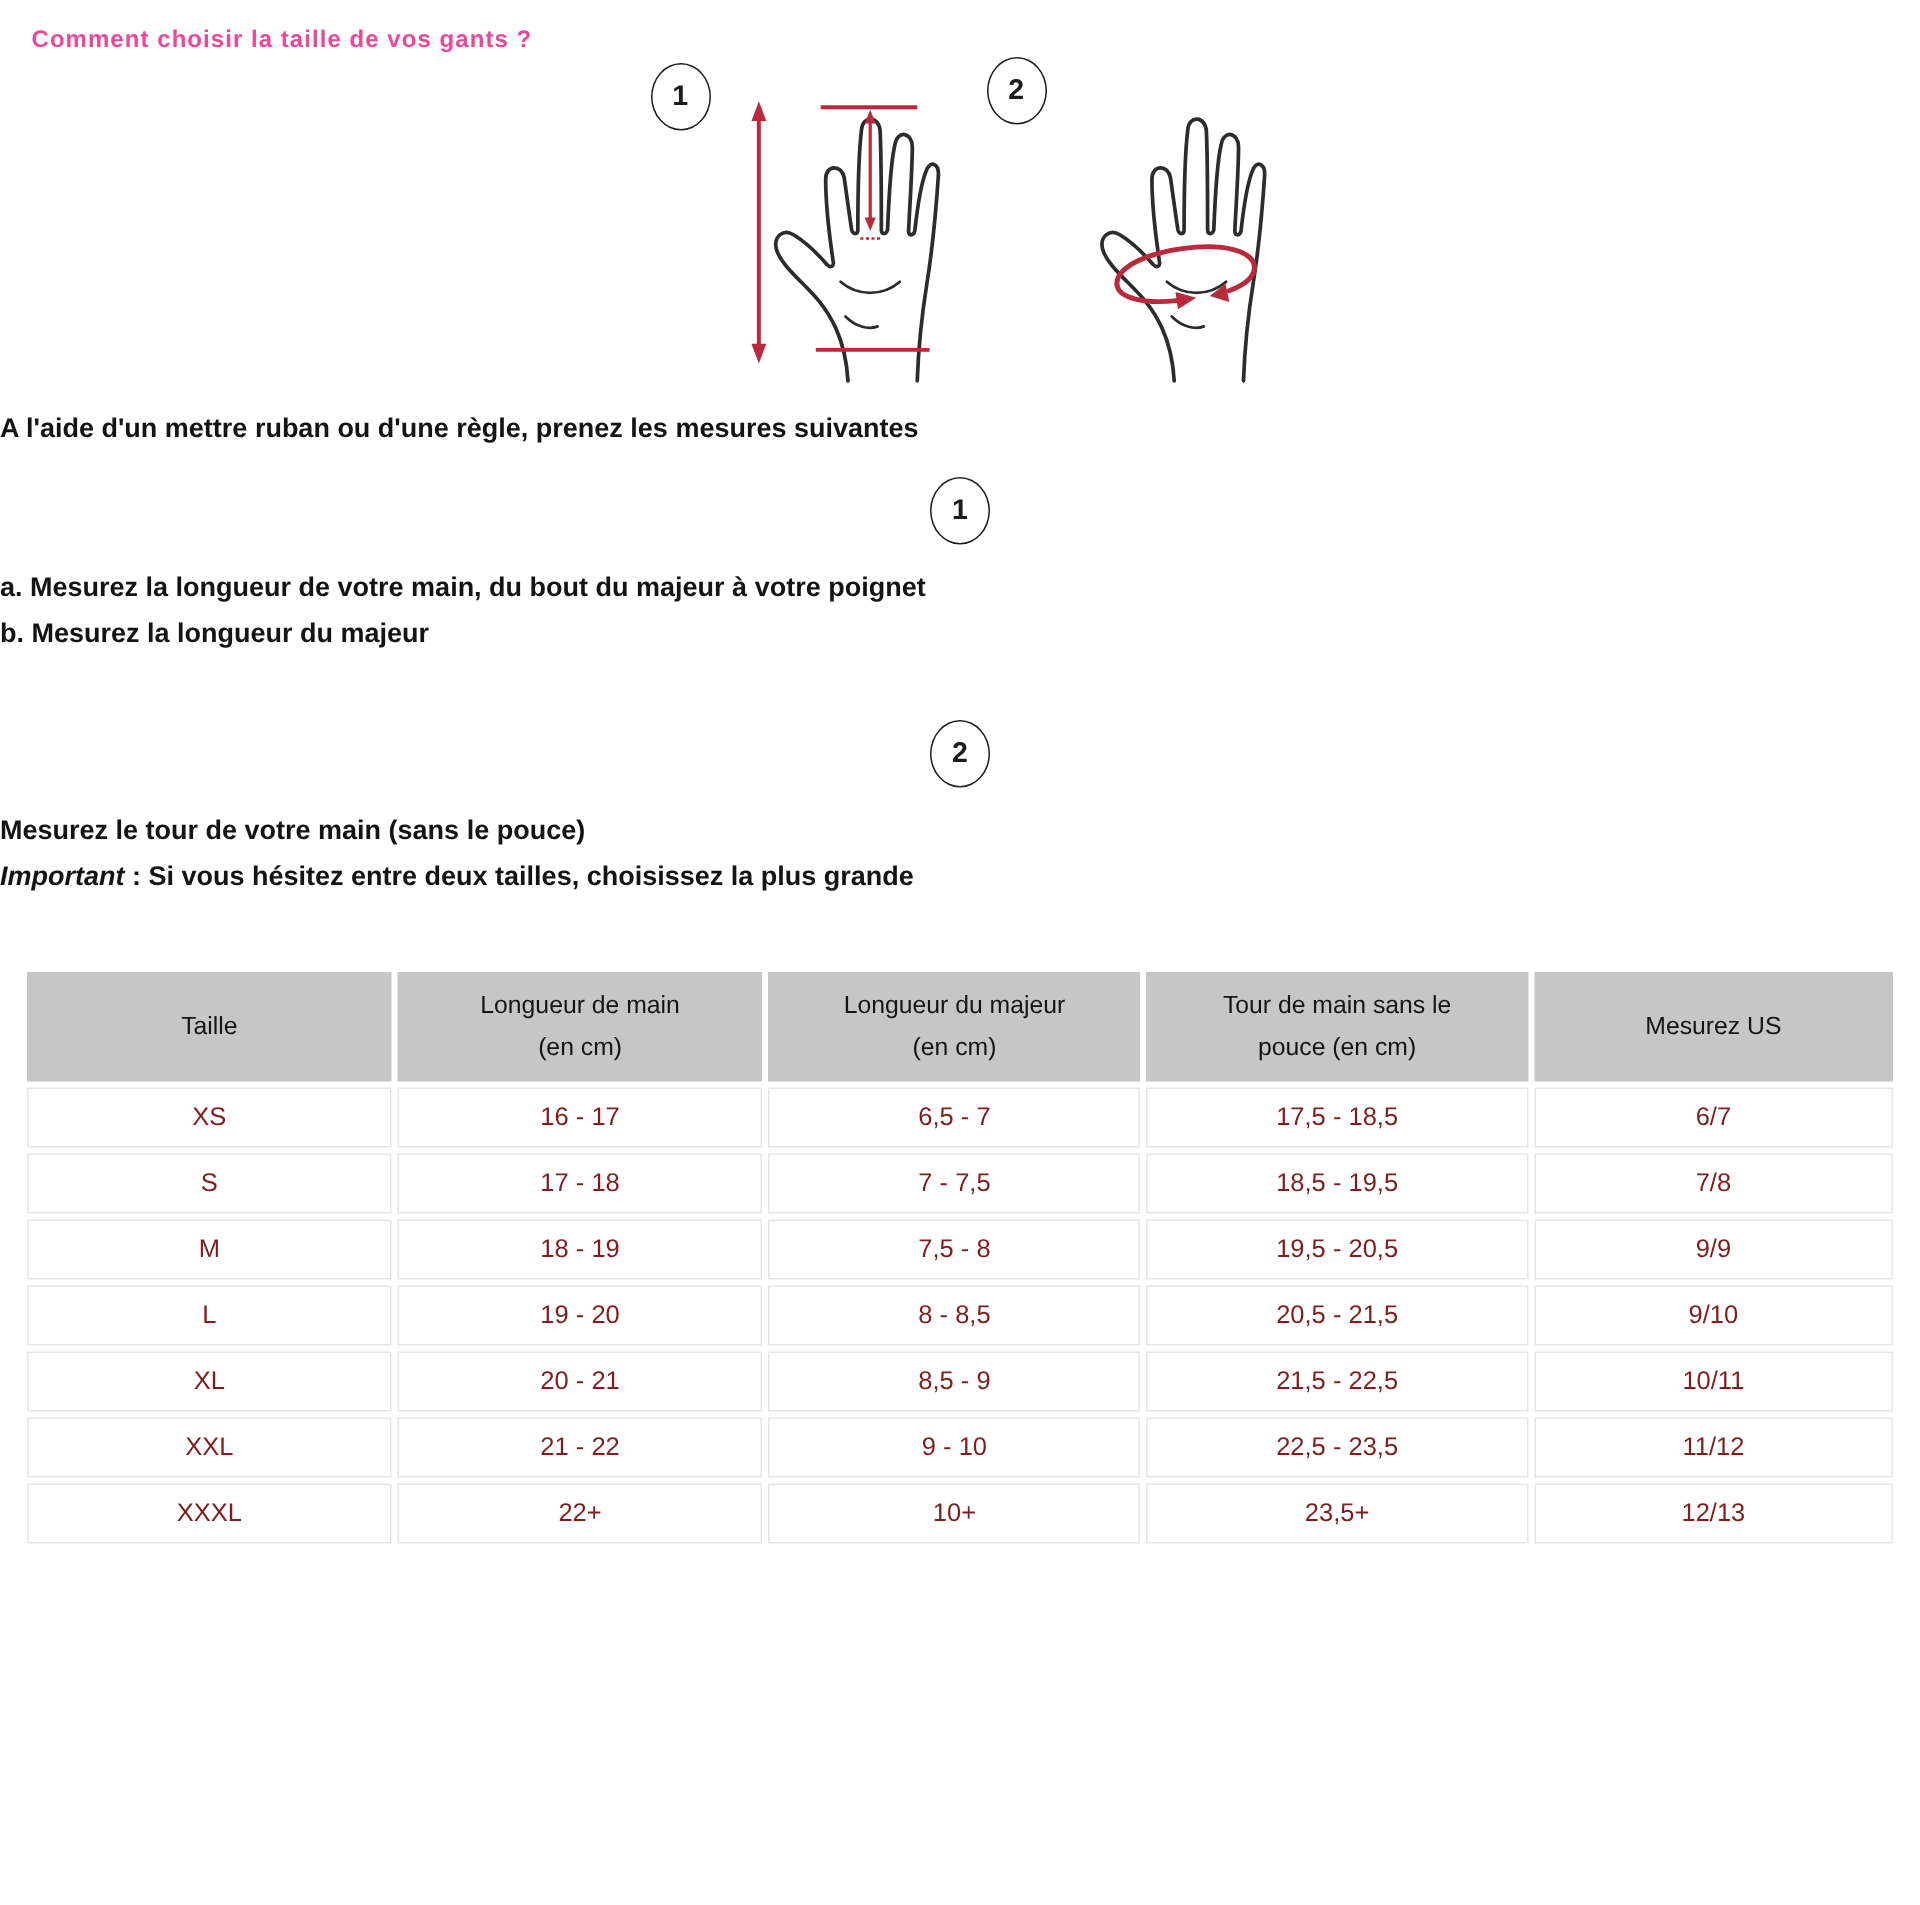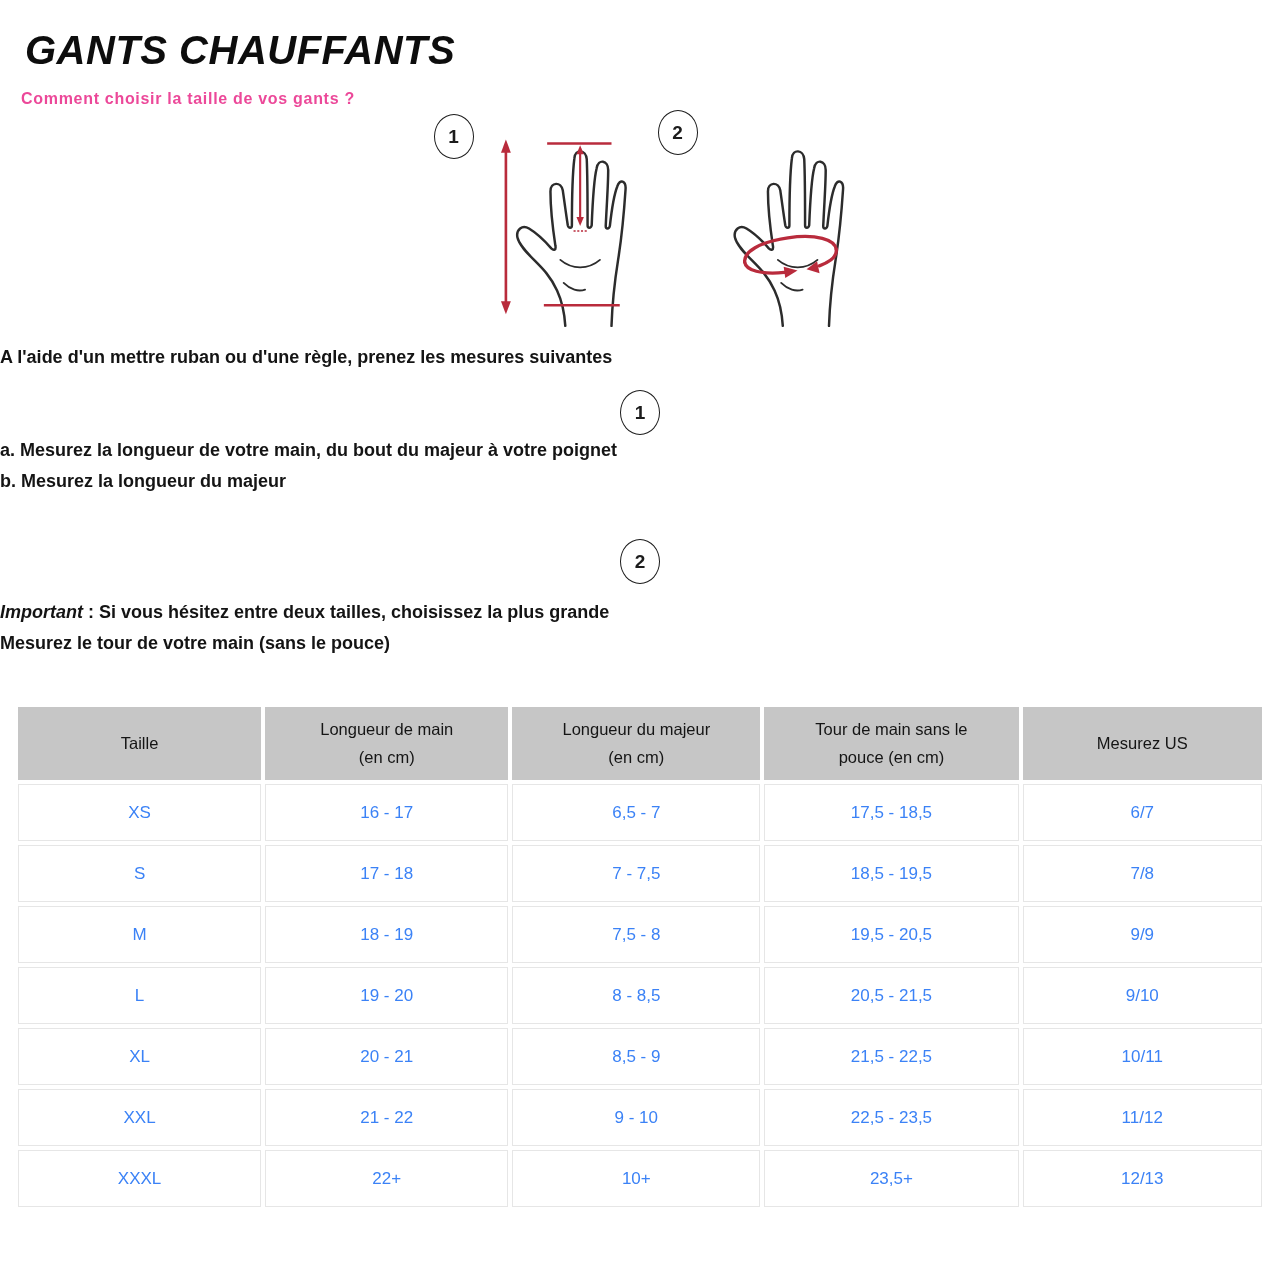--- a/index.html
+++ b/index.html
@@ -33,21 +33,21 @@
   .fig-badge-1 { margin:2px 22px 0 0; }
   .fig-badge-2 { margin:-2px 14px 0 30px; }
   .fig-svg { margin-top:20px; }
   
   .intro, .step {
     font-size:18px; font-weight:600;
     margin:0; line-height:31px; color:#141414;
   }
   .intro { margin-top:12px; }
   .badge-center { margin:17px auto 0 auto; }
-  .steps { }
+  .steps { margin-top:13px; }
   .badge-center-2 { margin-top:42px; }
   .steps-2 { margin-top:13px; }
   .imp { font-weight:700; font-style:italic; }
   
   .hand   { stroke:#2c2c2c; stroke-width:3;   fill:#ffffff; stroke-linejoin:round; stroke-linecap:round; }
   .crease { stroke:#2c2c2c; stroke-width:2.2; fill:none; stroke-linecap:round; }
   .red    { stroke:#b92b3c; stroke-width:3.2; }
   .red2   { stroke:#b92b3c; stroke-width:2.6; }
   .reddash{ stroke:#b92b3c; stroke-width:2;   stroke-dasharray:2.5 2; }
   .redf   { fill:#b92b3c; }
@@ -64,30 +64,29 @@
   .size-table col.c4 { width:20.7%; }
   .size-table col.c5 { width:19.5%; }
   .size-table th {
     background:#c6c6c6; height:73px;
     font-size:16.5px; font-weight:500; color:#151515;
     text-align:center; vertical-align:middle;
     white-space:pre-line; line-height:1.65; padding:0 8px;
   }
   .size-table td {
     background:#ffffff; border:1px solid #e6e6e6;
-    height:57px; text-align:center; vertical-align:middle;
-    font-size:17px; font-weight:400; color:#3b82f6;
+    height:40px; text-align:center; vertical-align:middle;
+    font-size:17px; font-weight:400; color:#7f1d1d;
   }
 </style>
 </head>
 <body>
 
 <div class="page">
 
-  <h1 class="title">GANTS CHAUFFANTS</h1>
   <h2 class="subtitle">Comment choisir la taille de vos gants ?</h2>
 
   <div class="figures">
 
     <span class="badge fig-badge-1">1</span>
 
     <svg class="fig-svg" width="132" height="198" viewBox="0 0 160 240" aria-hidden="true">
       <path class="hand" d="M84 235 C83 218 80 205 74 192 C66 175 57 166 47 156 C38 147 28 137 26 128 C24 118 32 112 40 117 C50 123 60 133 67 141 C70 144 73 143 72 138 C69 118 66 90 66 72 C66 60 79 60 81 71 C83 85 85 100 87 113 C88 117 92 117 92 113 C92 85 93 48 95 32 C96 20 109 21 110 33 C111 55 111 90 111 113 C111 117 115 117 116 113 C117 88 119 56 122 44 C124 32 136 34 136 46 C136 64 134 92 133 114 C133 118 137 118 138 114 C140 96 143 76 147 66 C150 56 158 59 157 70 C155 100 152 130 148 155 C144 180 141 205 140 235"></path>
       <path class="crease" d="M78 155 C92 167 112 167 126 155"></path>
       <path class="crease" d="M82 183 C90 191 100 194 108 191"></path>
@@ -123,22 +122,22 @@
   <div class="badge badge-center">1</div>
 
   <div class="steps">
     <p class="step">a. Mesurez la longueur de votre main, du bout du majeur à votre poignet</p>
     <p class="step">b. Mesurez la longueur du majeur</p>
   </div>
 
   <div class="badge badge-center badge-center-2">2</div>
 
   <div class="steps steps-2">
+    <p class="step">Mesurez le tour de votre main (sans le pouce)</p>
     <p class="step"><span class="imp">Important</span><span> : Si vous hésitez entre deux tailles, choisissez la plus grande</span></p>
-    <p class="step">Mesurez le tour de votre main (sans le pouce)</p>
   </div>
 
   <table class="size-table">
     <colgroup>
       <col class="c1">
         <col class="c2">
         <col class="c3">
         <col class="c4">
         <col class="c5">
     </colgroup>

